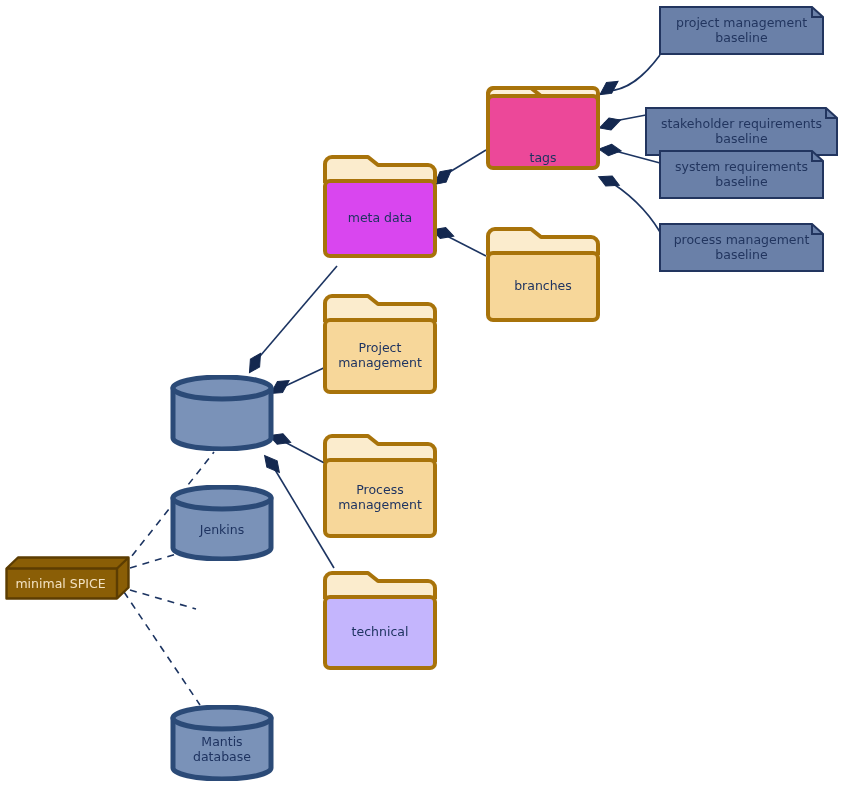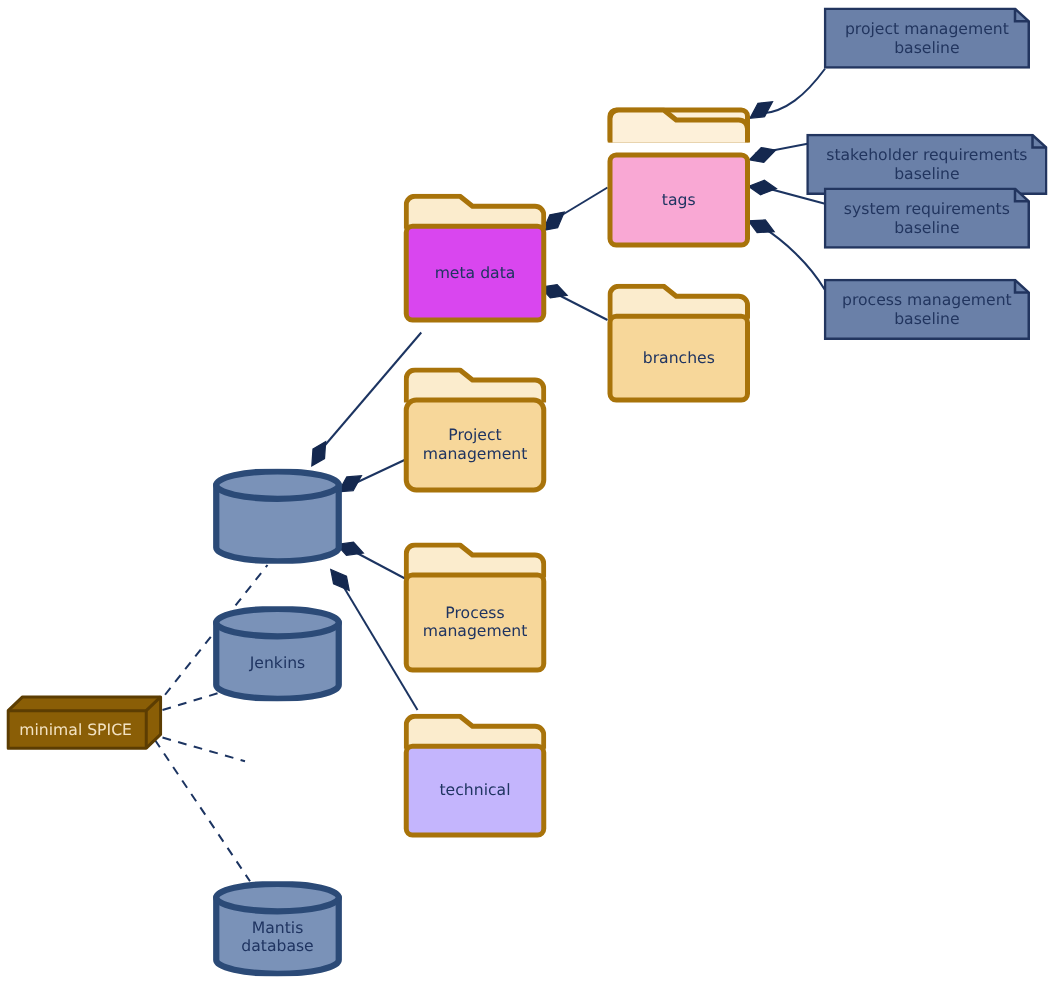--- a/index.html
+++ b/index.html
@@ -185,21 +185,21 @@
       <polygon points="0,-6 11,-2 0,6 -11,2" transform="translate(280,439) rotate(28)"></polygon>
       <polygon points="0,-6 11,-2 0,6 -11,2" transform="translate(272,464) rotate(59)"></polygon>
     </g>
   </svg>
 
   <div class="folder" style="left:486px; top:86px; width:114px; height:100px;">
     <div class="strip" style="top:0; height:28px; background:#fdf0d9;"></div>
     <svg style="position:absolute; left:0; top:0; width:114px; height:30px;" viewBox="0 0 114 30" xmlns="http://www.w3.org/2000/svg">
       <path d="M2,28 L2,9 A7,7 0 0 1 9,2 L45,2 L55,10 L105,10 A7,7 0 0 1 112,17 L112,28" fill="#fdf0d9" stroke="#a8730a" stroke-width="4" stroke-linejoin="round"></path>
     </svg>
-    <div class="body" style="top:36px; height:76px; background:#f9a8d4;">
+    <div class="body" style="top:8px; height:76px; background:#ec4899;align-items:flex-end;">
       <span class="node-label label">tags</span>
     </div>
   </div>
 
   <div class="folder" style="left:323px; top:155px; width:114px; height:103px;">
     <svg style="position:absolute; left:0; top:0; width:114px; height:30px;" viewBox="0 0 114 30" xmlns="http://www.w3.org/2000/svg">
       <path d="M2,28 L2,9 A7,7 0 0 1 9,2 L45,2 L55,10 L105,10 A7,7 0 0 1 112,17 L112,28" fill="#fbeccd" stroke="#a8730a" stroke-width="4" stroke-linejoin="round"></path>
     </svg>
     <div class="body" style="top:24px; height:79px; background:#d946ef;">
       <span class="node-label label">meta data</span>
@@ -212,21 +212,21 @@
     </svg>
     <div class="body" style="top:24px; height:71px; background:#f7d79a;">
       <span class="node-label label">branches</span>
     </div>
   </div>
 
   <div class="folder" style="left:323px; top:294px; width:114px; height:100px;">
     <svg style="position:absolute; left:0; top:0; width:114px; height:30px;" viewBox="0 0 114 30" xmlns="http://www.w3.org/2000/svg">
       <path d="M2,28 L2,9 A7,7 0 0 1 9,2 L45,2 L55,10 L105,10 A7,7 0 0 1 112,17 L112,28" fill="#fbeccd" stroke="#a8730a" stroke-width="4" stroke-linejoin="round"></path>
     </svg>
-    <div class="body" style="top:24px; height:76px; background:#f7d79a;border-radius:10px;">
+    <div class="body" style="top:24px; height:76px; background:#f7d79a;">
       <span class="node-label label">Project
 management</span>
     </div>
   </div>
 
   <div class="folder" style="left:323px; top:434px; width:114px; height:104px;">
     <svg style="position:absolute; left:0; top:0; width:114px; height:30px;" viewBox="0 0 114 30" xmlns="http://www.w3.org/2000/svg">
       <path d="M2,28 L2,9 A7,7 0 0 1 9,2 L45,2 L55,10 L105,10 A7,7 0 0 1 112,17 L112,28" fill="#fbeccd" stroke="#a8730a" stroke-width="4" stroke-linejoin="round"></path>
     </svg>
     <div class="body" style="top:24px; height:80px; background:#f7d79a;">

